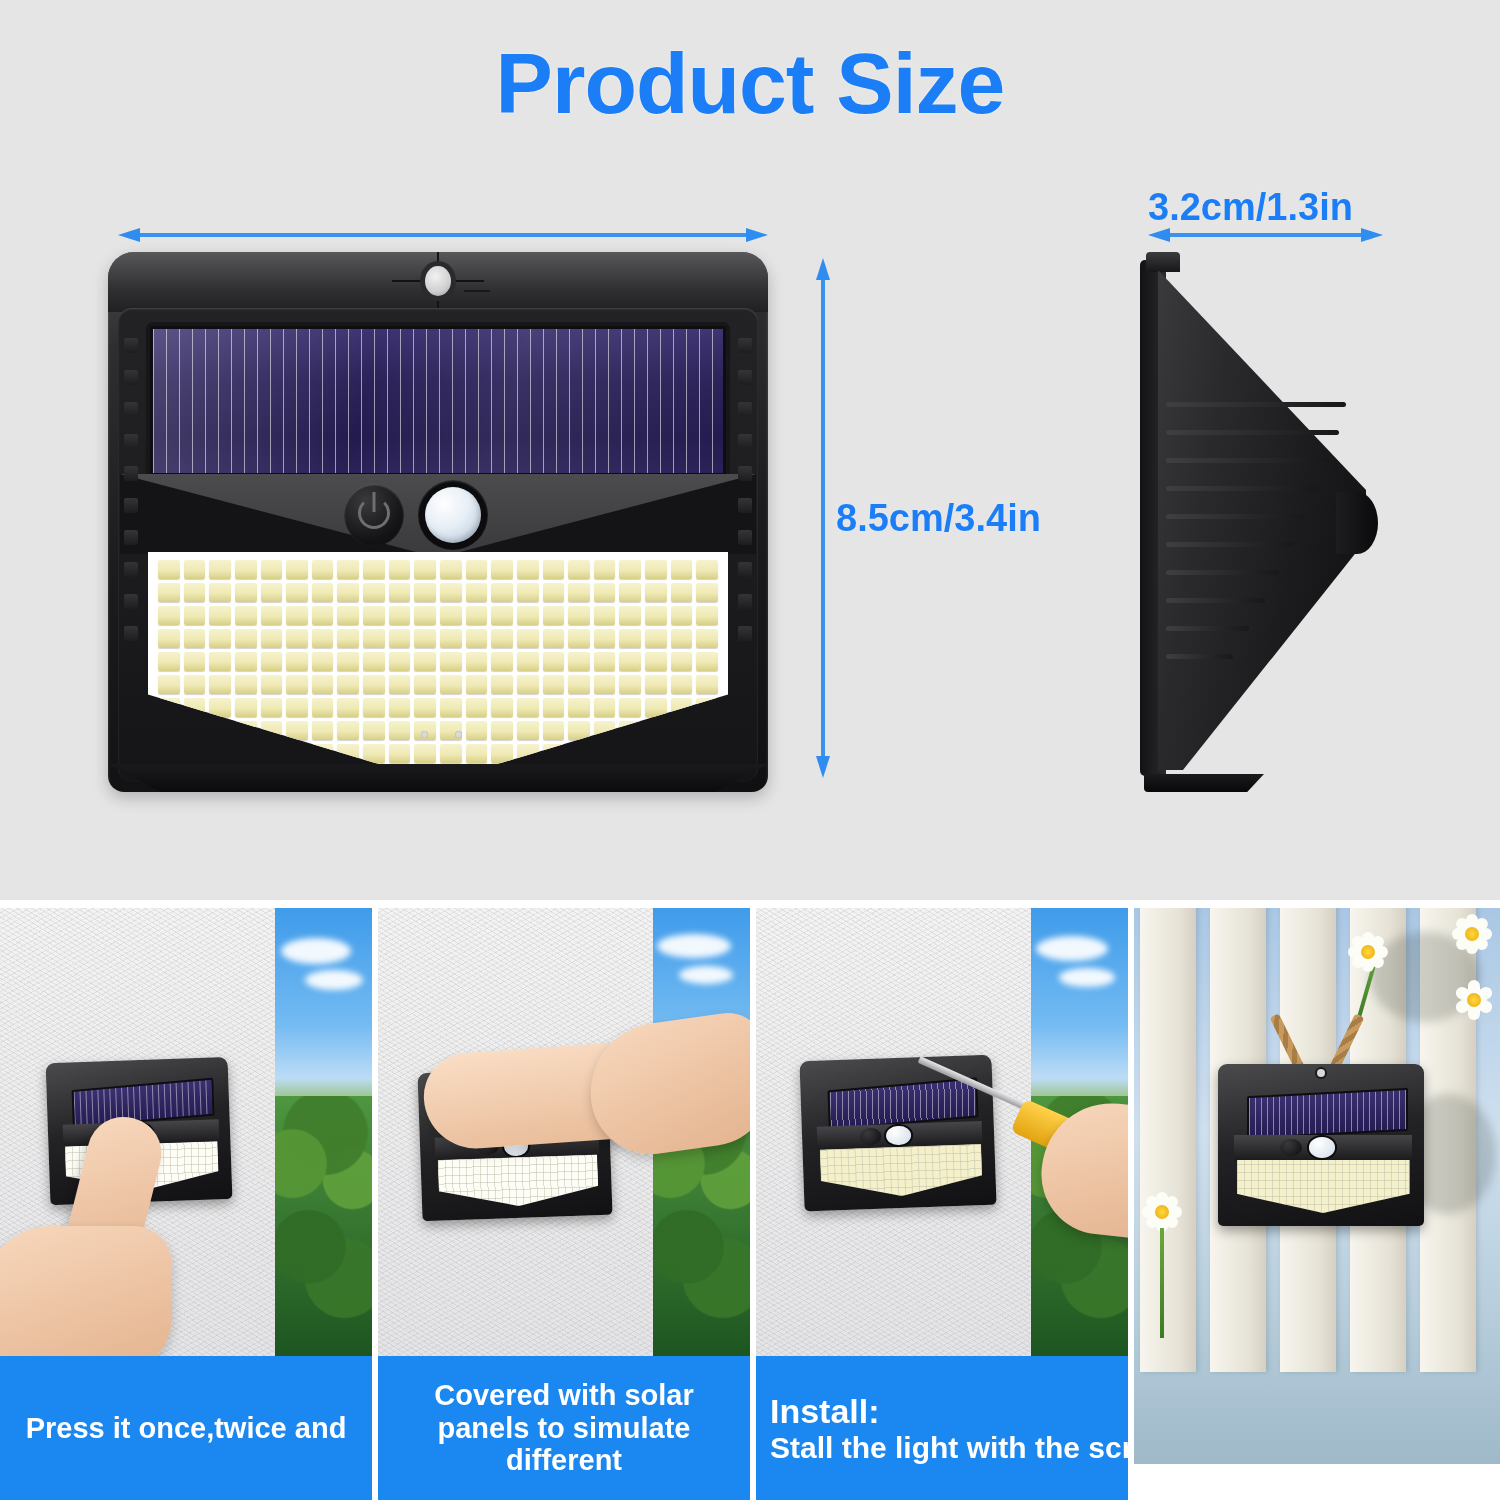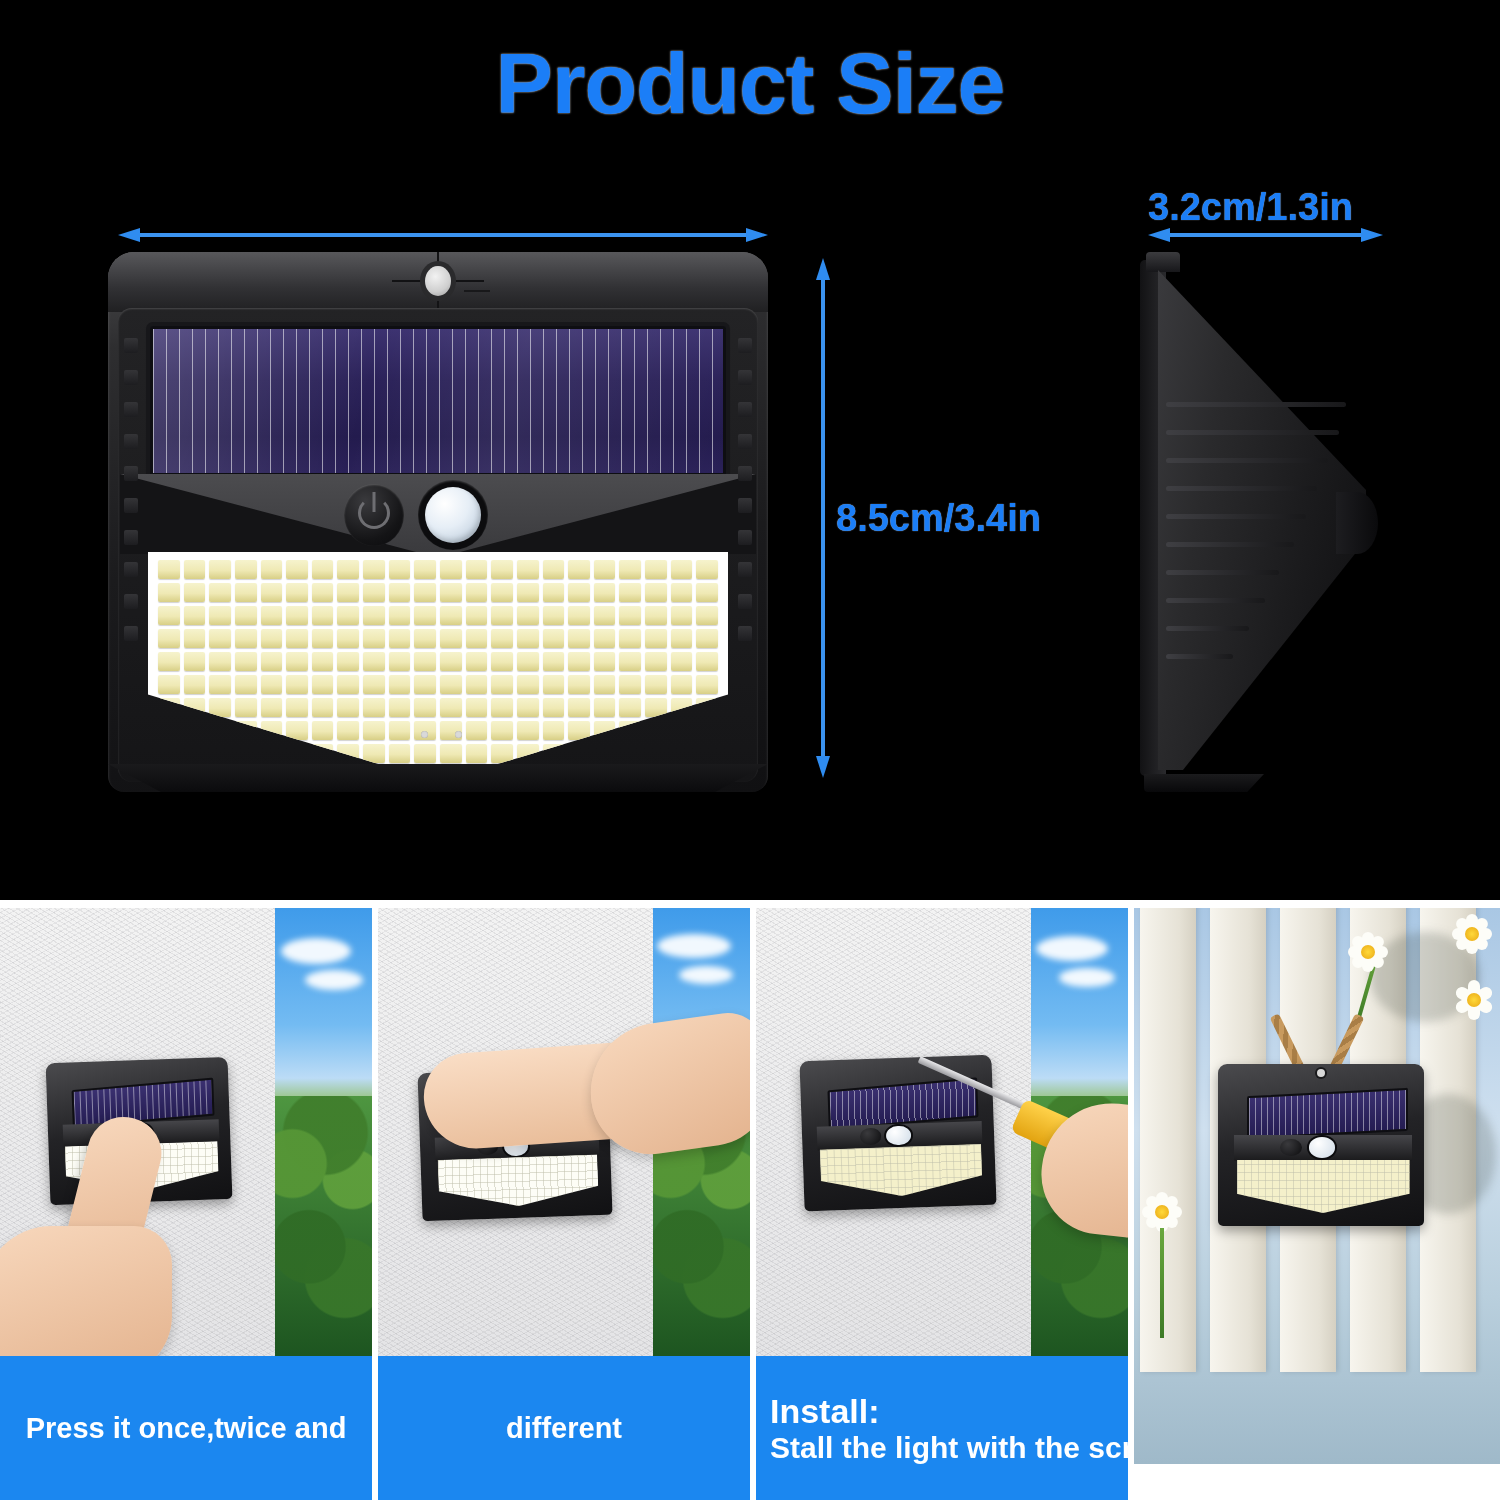--- a/index.html
+++ b/index.html
@@ -7,21 +7,21 @@
     width:1500px;height:1500px;
     font-family:"Liberation Sans",sans-serif;
     background:#ffffff;
     overflow:hidden;
     position:relative;
   }
 
   
   #size-section{
     position:absolute;left:0;top:0;width:1500px;height:900px;
-    background:#000000;
+    background:#e5e5e5;
   }
   #page-title{
     position:absolute;left:0;top:34px;width:1500px;
     text-align:center;
     font-size:86px;font-weight:bold;
     color:#1b7ef7;
     letter-spacing:-1px;
     text-shadow:0 0 2px rgba(255,255,255,.9);
   }
 
@@ -718,20 +718,22 @@
         <div class="ml-solar"></div>
         <div class="ml-mid"></div>
         <div class="ml-btn"></div>
         <div class="ml-pir"></div>
         <div class="ml-leds"></div>
       </div>
       <div class="flat-hand" style="left:46px;top:140px;transform:rotate(-4deg);"></div>
       <div class="palm" style="left:212px;top:112px;width:180px;height:130px;transform:rotate(-8deg);"></div>
     </div>
     <div class="caption center">
+      <div class="cap-line">Covered with solar</div>
+      <div class="cap-line">panels to simulate</div>
       <div class="cap-line">different</div>
     </div>
   </div>
 
   <div class="photo-cell cell-3">
     <div class="scene">
       <div class="wall"></div>
       <div class="outdoor">
         <div class="cloud" style="left:5px;top:28px;width:72px;height:25px;"></div>
         <div class="cloud" style="left:28px;top:60px;width:56px;height:19px;"></div>

